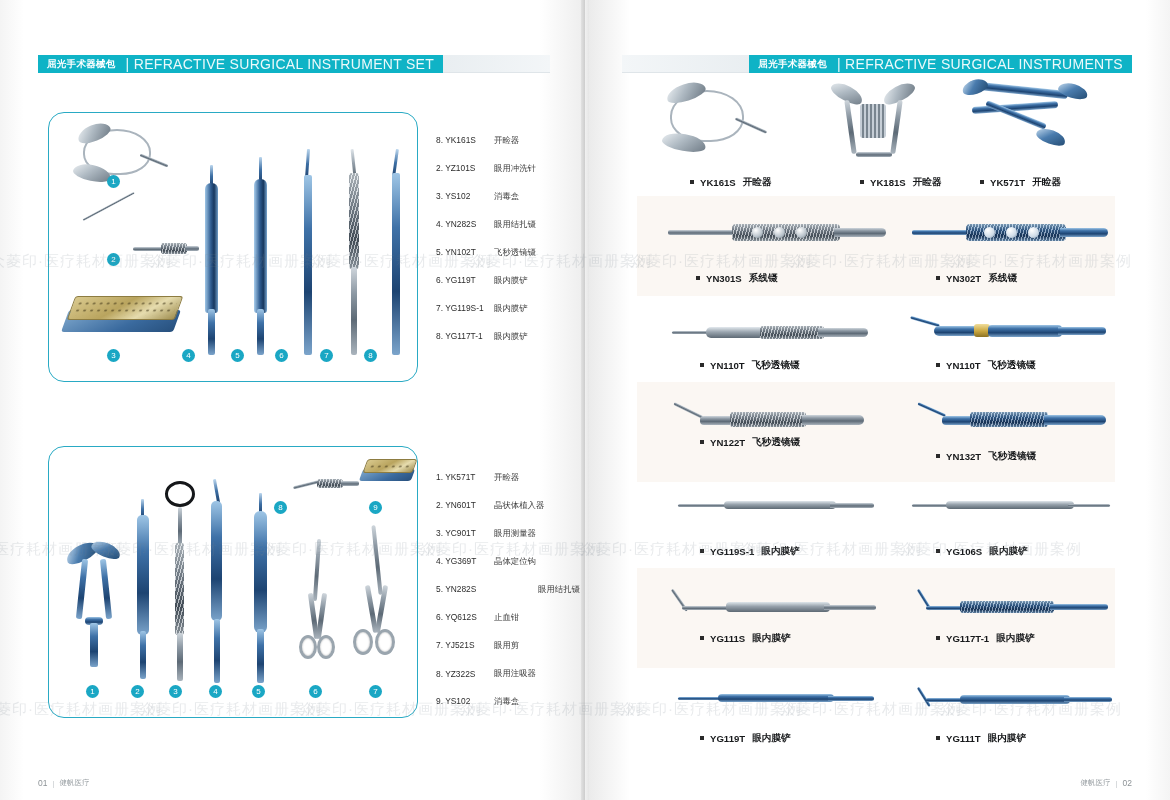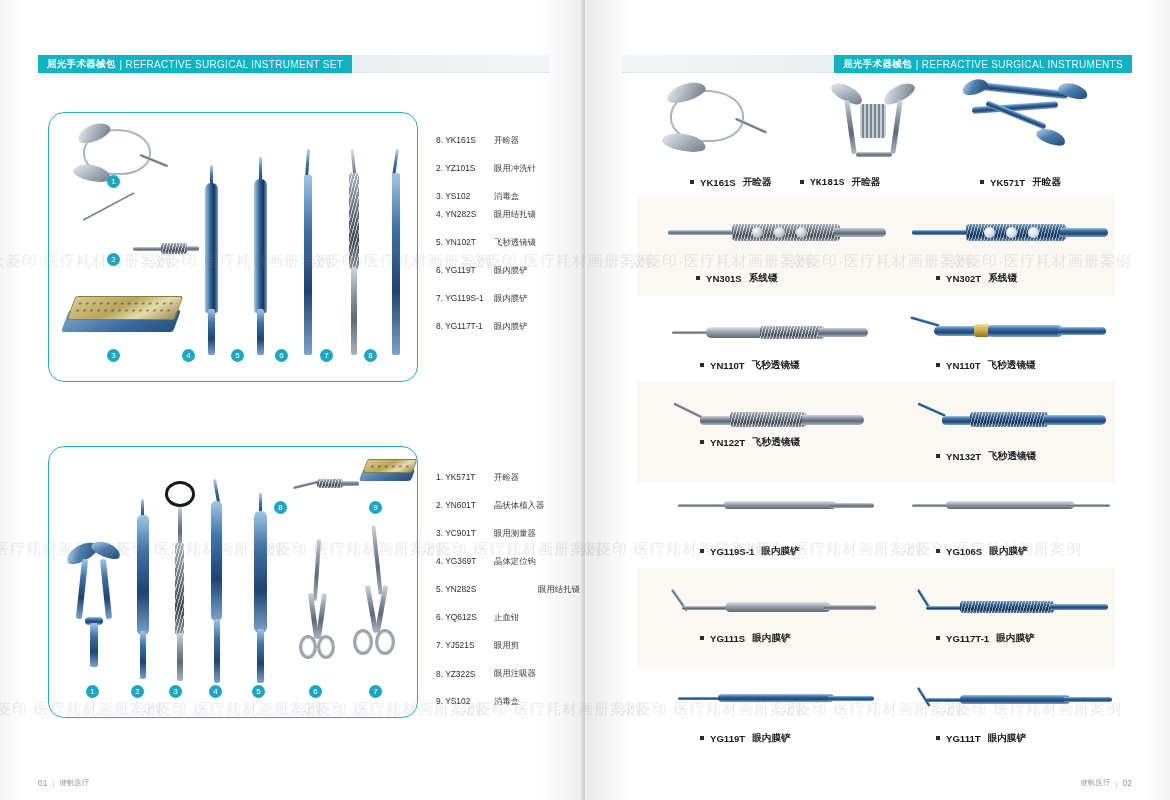--- a/index.html
+++ b/index.html
@@ -37,21 +37,21 @@
   .hdr-tag {
     background: #0fb3c6;
     color: #ffffff;
     font-size: 9.5px;
     font-weight: bold;
     display: flex; align-items: center;
     padding: 0 9px;
     letter-spacing: .3px;
     white-space: nowrap;
   }
-  .hdr-tag .en { font-weight: normal; opacity: .92; margin-left: 4px; font-size: 10px; }
+  .hdr-tag .en { font-weight: normal; opacity: .92; margin-left: 10px; font-size: 14px; }
   .hdr-rule {
     flex: 1;
     background: linear-gradient(to right, #e9eef1, #f3f6f8);
     border-bottom: 1px solid #dfe5e9;
   }
   .hdr-right .hdr-rule { background: linear-gradient(to left, #e9eef1, #f3f6f8); }
 
   
   .sect-title {
     position: absolute;
@@ -315,21 +315,21 @@
 
   <div class="legend" style="left:436px; top:135px;">
     <div class="row" style="margin-bottom:17px;">
       <span class="code">8. YK161S</span>
       <span class="nm">开睑器</span>
     </div>
     <div class="row" style="margin-bottom:17px;">
       <span class="code">2. YZ101S</span>
       <span class="nm">眼用冲洗针</span>
     </div>
-    <div class="row" style="margin-bottom:7px;">
+    <div class="row" style="margin-bottom:17px;">
       <span class="code">3. YS102</span>
       <span class="nm">消毒盒</span>
     </div>
     <div class="row" style="margin-bottom:17px;">
       <span class="code">4. YN282S</span>
       <span class="nm">眼用结扎镊</span>
     </div>
     <div class="row" style="margin-bottom:17px;">
       <span class="code">5. YN102T</span>
       <span class="nm">飞秒透镜镊</span>
@@ -481,21 +481,21 @@
   </div>
 
   <div class="inst" style="left:820px; top:84px; width:120px; height:86px;">
     <div class="blade-oval" style="left:10px; top:2px; width:34px; height:15px; transform:rotate(28deg);"></div>
     <div class="blade-oval" style="left:62px; top:2px; width:34px; height:15px; transform:rotate(-28deg);"></div>
     <div class="shaft" style="left:28px; top:16px; width:5px; height:54px; transform:rotate(-8deg);"></div>
     <div class="shaft" style="left:74px; top:16px; width:5px; height:54px; transform:rotate(8deg);"></div>
     <div class="spring-coil" style="left:40px; top:20px; width:26px; height:34px;"></div>
     <div class="shaft" style="left:36px; top:68px; width:36px; height:5px; border-radius:3px;"></div>
   </div>
-  <div class="cap" style="left:800px; top:176px;font-family:Liberation Mono, monospace;">
+  <div class="cap" style="left:860px; top:176px;">
     <span class="bullet"></span>
     <span class="code">YK181S</span>
     <span class="nm">开睑器</span>
   </div>
 
   <div class="inst" style="left:962px; top:78px; width:140px; height:90px;">
     <div class="shaft-blue" style="left:6px; top:8px; width:100px; height:8px; border-radius:4px; transform:rotate(6deg);"></div>
     <div class="shaft-blue" style="left:10px; top:26px; width:86px; height:7px; border-radius:4px; transform:rotate(-4deg);"></div>
     <div class="blade-oval blue" style="left:0px; top:2px; width:26px; height:14px; transform:rotate(-18deg);"></div>
     <div class="blade-oval blue" style="left:96px; top:6px; width:30px; height:14px; transform:rotate(16deg);"></div>

